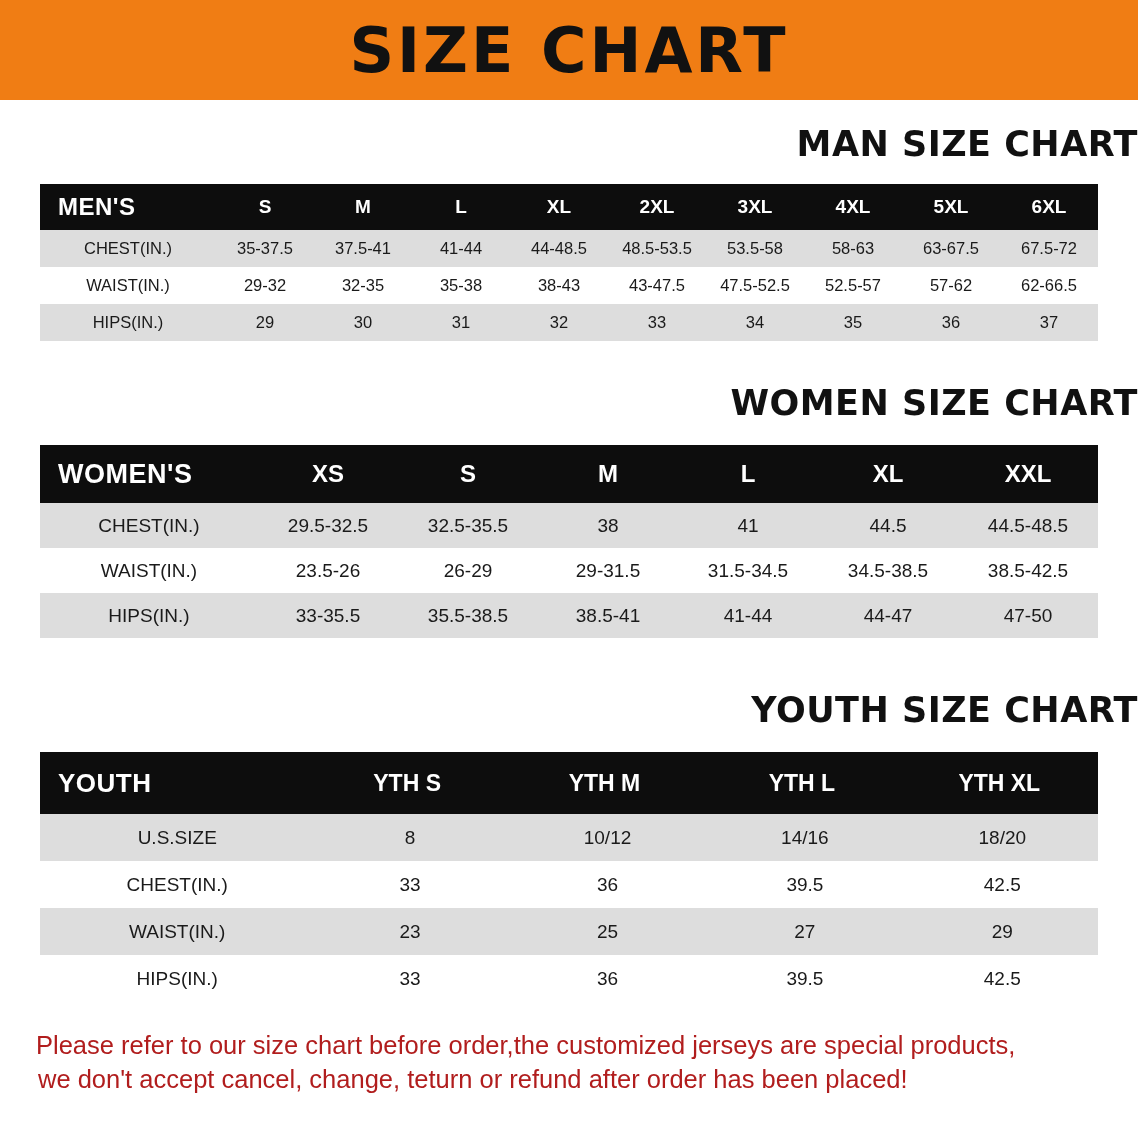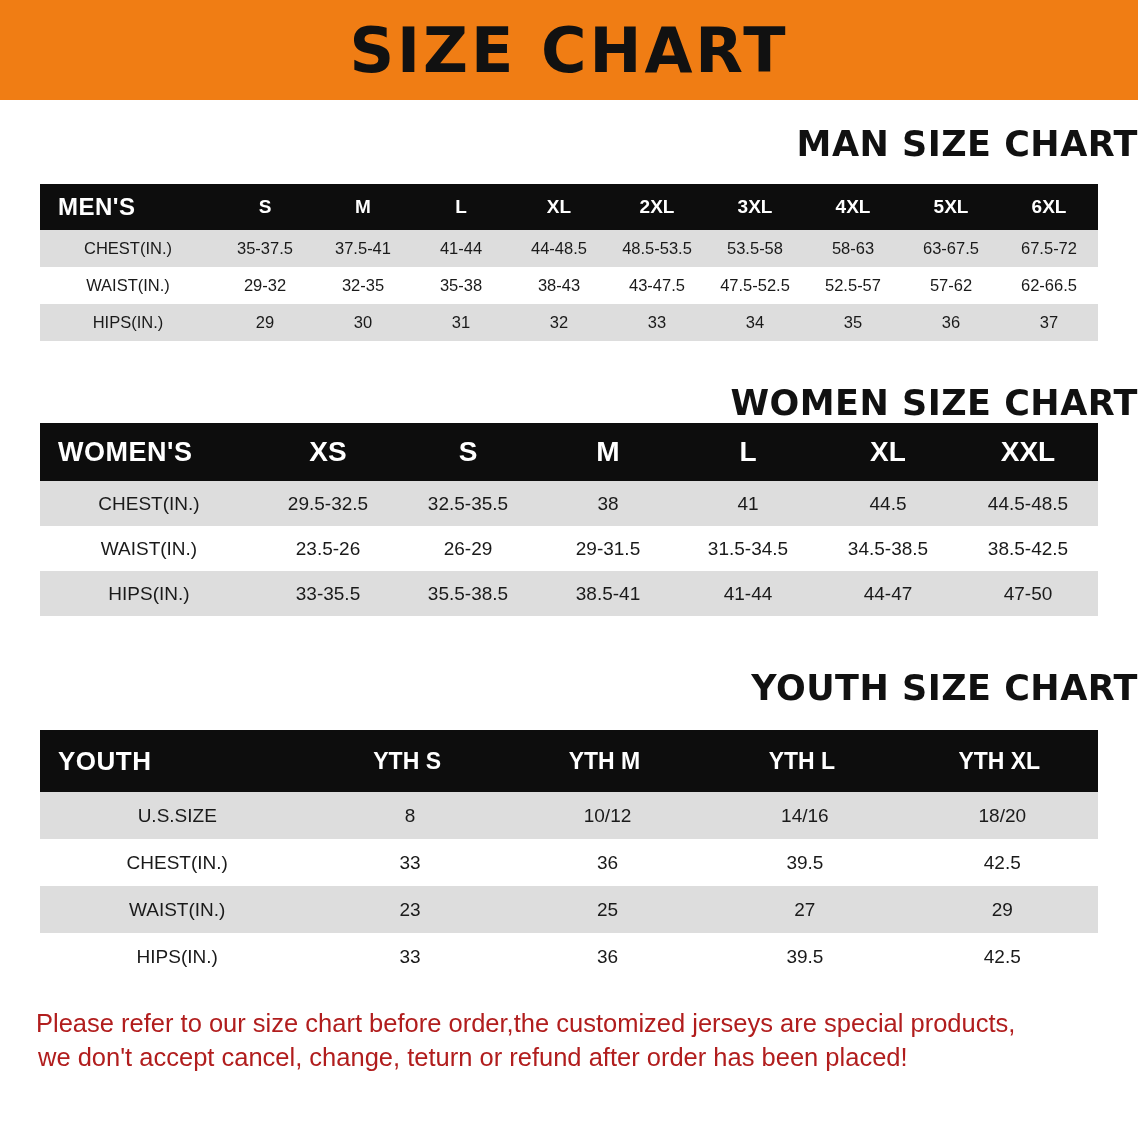--- a/index.html
+++ b/index.html
@@ -42,21 +42,21 @@
   
   .section-title {
     text-align: right;
     font-family: "DejaVu Sans", sans-serif;
     font-weight: bold;
     font-size: 35px;
     color: #111111;
     letter-spacing: 0.5px;
   }
   #man-title { margin-top: 24px; margin-bottom: 20px; }
-  #women-title { margin-top: 42px; }
+  #women-title { margin-top: 42px; margin-bottom: 22px; }
   #youth-title { margin-top: 52px; margin-bottom: 22px; }
 
   
   .tbl-wrap {
     margin: 0 40px;
   }
   table.size-table {
     width: 1058px;
     border-collapse: collapse;
     table-layout: fixed;
@@ -81,21 +81,21 @@
   #man-table thead th.lead {
     text-align: left;
     padding-left: 18px;
     font-size: 24px;
     letter-spacing: 0.5px;
   }
   #man-table tbody td { height: 35px; font-size: 16.5px; }
   #man-table tbody td.rowlabel { font-size: 16.5px; }
 
   
-  #women-table thead th { height: 56px; font-size: 28px; }
+  #women-table thead th { height: 56px; font-size: 24px; }
   #women-table thead th.lead {
     text-align: left;
     padding-left: 18px;
     font-size: 27px;
     letter-spacing: 0.5px;
   }
   #women-table tbody td { height: 43px; font-size: 19px; }
 
   
   #youth-table thead th { height: 60px; font-size: 23px; }

